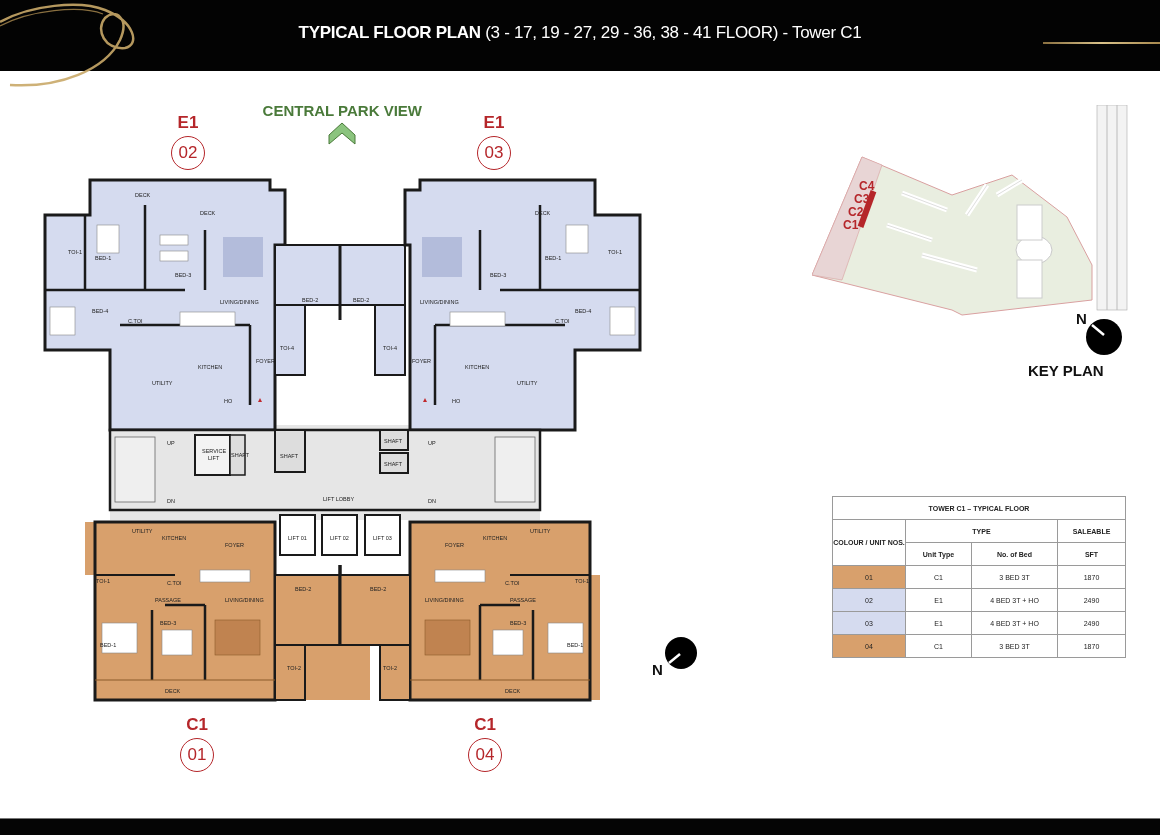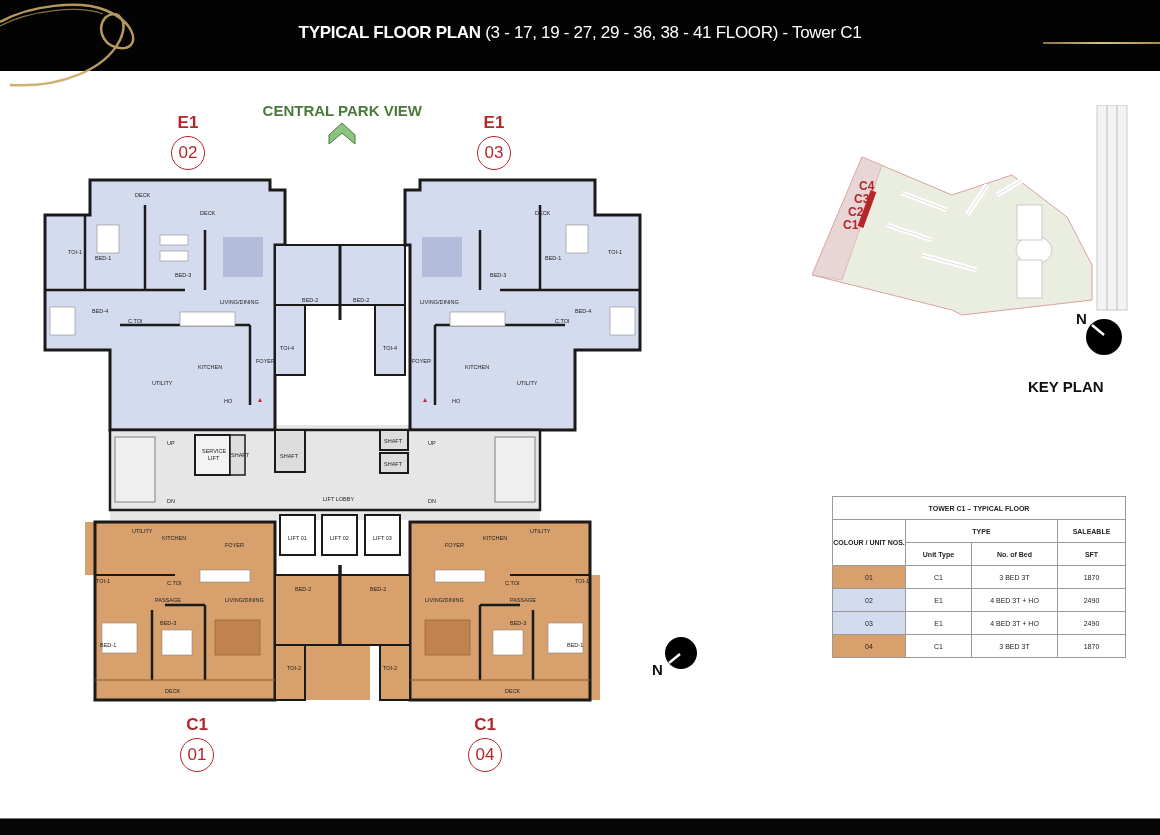--- a/index.html
+++ b/index.html
@@ -20,21 +20,21 @@
   .park-view{position:absolute;left:262px;top:102px;width:160px;text-align:right;color:#4a7a3a;font-weight:bold;font-size:15px;}
   .park-arrow{position:absolute;left:328px;top:122px;}
 
   .plan{position:absolute;left:40px;top:175px;}
   .room-lbl{font-family:"Liberation Sans",sans-serif;font-size:5.5px;fill:#222;}
 
   .compass{position:absolute;}
   .compass-n{position:absolute;font-weight:bold;font-size:15px;color:#111;}
 
   .keyplan{position:absolute;left:812px;top:105px;}
-  .keyplan-title{position:absolute;left:1028px;top:362px;font-weight:bold;font-size:15px;color:#111;margin-top:16px;}
+  .keyplan-title{position:absolute;left:1028px;top:362px;font-weight:bold;font-size:15px;color:#111;}
 
   table.unit-table{position:absolute;left:832px;top:496px;width:294px;border-collapse:collapse;font-size:7px;color:#222;}
   .unit-table td,.unit-table th{border:1px solid #9a9a9a;text-align:center;vertical-align:middle;}
   .unit-table th{font-weight:bold;font-size:7px;}
   .unit-table .caption{height:23px;font-size:7px;}
   .unit-table .h1 th{height:23px;}
   .unit-table .h2 th{height:23px;}
   .unit-table td{height:23px;}
 </style>
 </head>

